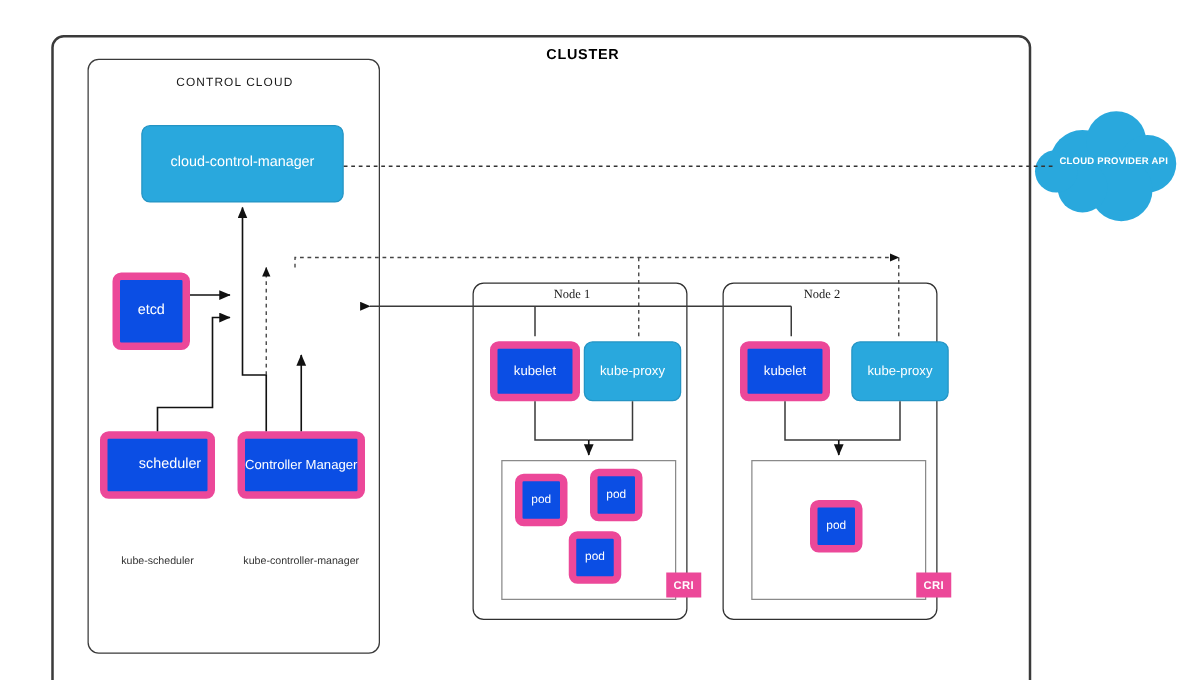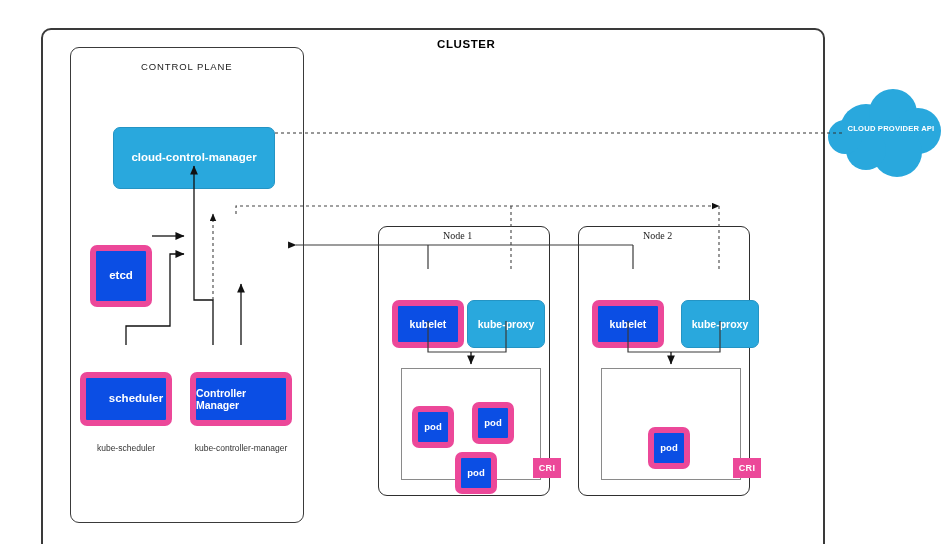--- a/index.html
+++ b/index.html
@@ -31,21 +31,21 @@
     position:absolute;font-size:10px;color:#1a1a1a;white-space:nowrap;
     font-family:"Liberation Serif",serif;
   }
   .cri-frame{
     border:1.2px solid #8a8a8a;background:#fff;
   }
 
   
   .node-box{
     border-radius:7px;display:flex;align-items:center;justify-content:center;
-    color:#ffffff;font-weight:bold;text-align:left;line-height:1.15;margin-top:27px;
+    color:#ffffff;font-weight:normal;text-align:center;line-height:1.15;
   }
   .blue-dark{background:#0b4ee4;border:6px solid #ec4899;}
   .blue-light{background:#29a8dd;border:1px solid #2494c4;}
 
   .lbl-sub{
     position:absolute;font-size:8.5px;color:#333;white-space:nowrap;
     text-align:center;
     margin-top:38px;
   }
 
@@ -66,21 +66,21 @@
 </style>
 </head>
 <body>
 
 <div id="stage">
 
   <div class="box cluster-frame" style="left:41px;top:28px;width:784px;height:530px;"></div>
   <div class="cluster-title" style="left:430px;top:38px;">CLUSTER</div>
 
   <div class="box plane-frame" style="left:70px;top:47px;width:234px;height:476px;"></div>
-  <div class="plane-title" style="left:141px;top:61px;">CONTROL PLANE</div>
+  <div class="plane-title" style="left:141px;top:61px;">CONTROL CLOUD</div>
 
   <div class="box node-box blue-light" style="left:113px;top:100px;width:162px;height:62px;font-size:11.5px;">cloud-control-manager</div>
 
   <div class="box node-box blue-dark" style="left:90px;top:218px;width:62px;height:62px;font-size:11.5px;">etcd</div>
 
 
   <div class="box node-box blue-dark" style="left:80px;top:345px;width:92px;height:54px;font-size:11.5px;padding-left:20px;">scheduler</div>
   <div class="lbl-sub" style="left:80px;top:405px;width:92px;">kube-scheduler</div>
 
   <div class="box node-box blue-dark" style="left:190px;top:345px;width:102px;height:54px;font-size:10.5px;">Controller Manager</div>

